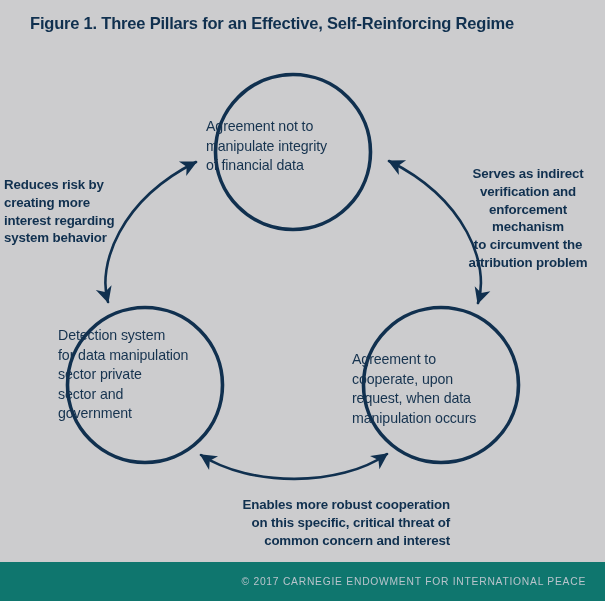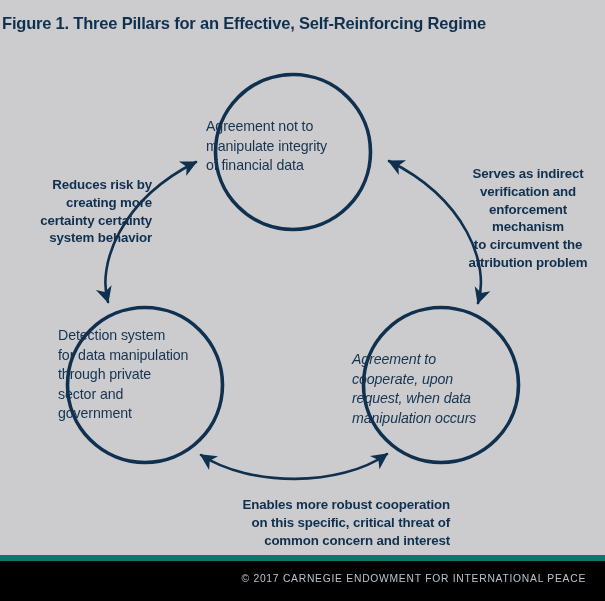--- a/index.html
+++ b/index.html
@@ -8,21 +8,21 @@
     background:#ccccce;
     font-family:"Liberation Sans", sans-serif;
   }
   #page{
     position:relative;width:605px;height:601px;
     background:#ccccce;
   }
 
   
   #title{
-    position:absolute;left:2px;top:14px;right:18px;
+    position:absolute;left:30px;top:14px;right:18px;
     font-size:16.5px;font-weight:bold;letter-spacing:-0.2px;
     color:#10304f;
     white-space:nowrap;
   }
 
   
   #diagram{
     position:absolute;left:0;top:0;width:605px;height:562px;
   }
   #diagram svg{display:block;width:605px;height:562px;}
@@ -32,40 +32,40 @@
     position:absolute;
     text-align:left;
     color:#16334f;
     font-size:14.2px;
     line-height:19.5px;
     font-weight:normal;
     letter-spacing:-0.1px;
   }
   #node-top-text{ left:206px; top:117px; width:176px; }
   #node-left-text{ left:58px;  top:326px; width:176px; }
-  #node-right-text{left:352px; top:350px; width:176px;font-style:italic; }
+  #node-right-text{left:352px; top:350px; width:176px; }
 
   
   .edge-label{
     position:absolute;
     color:#10304f;
     font-size:13.3px;
     line-height:17.8px;
     font-weight:bold;
     letter-spacing:-0.15px;
   }
-  #label-left{  left:12px;   top:176px; width:140px; text-align:right; }
+  #label-left{  left:4px;   top:176px; width:140px; }
   #label-right{ left:456px; top:165px; width:144px; text-align:center;  }
   #label-bottom{left:150px; top:496px; width:300px; text-align:right;}
 
   
   #footer{
-    position:absolute;left:0;bottom:0;width:605px;height:46px;
-    background:#000000;
-    border-top:6px solid #0f766e;
+    position:absolute;left:0;bottom:0;width:605px;height:39px;
+    background:#0f766e;
+    border-top:2px solid #0f766e;
     box-sizing:border-box;
   }
   #footer-text{
     position:absolute;right:19px;top:12px;
     color:#b9c4cc;
     font-size:10.3px;
     letter-spacing:0.75px;
     font-weight:normal;
     white-space:nowrap;
   }
@@ -99,36 +99,36 @@
 
   <div id="node-top-text" class="node-text">
     <div>Agreement not to</div>
     <div>manipulate integrity</div>
     <div>of financial data</div>
   </div>
 
   <div id="node-left-text" class="node-text">
     <div>Detection system</div>
     <div>for data manipulation</div>
-    <div>through private</div>
+    <div>sector private</div>
     <div>sector and</div>
     <div>government</div>
   </div>
 
   <div id="node-right-text" class="node-text">
     <div>Agreement to</div>
     <div>cooperate, upon</div>
     <div>request, when data</div>
     <div>manipulation occurs</div>
   </div>
 
   <div id="label-left" class="edge-label">
     <div>Reduces risk by</div>
     <div>creating more</div>
-    <div>certainty certainty</div>
+    <div>interest regarding</div>
     <div>system behavior</div>
   </div>
 
   <div id="label-right" class="edge-label">
     <div>Serves as indirect</div>
     <div>verification and</div>
     <div>enforcement mechanism</div>
     <div>to circumvent the</div>
     <div>attribution problem</div>
   </div>

